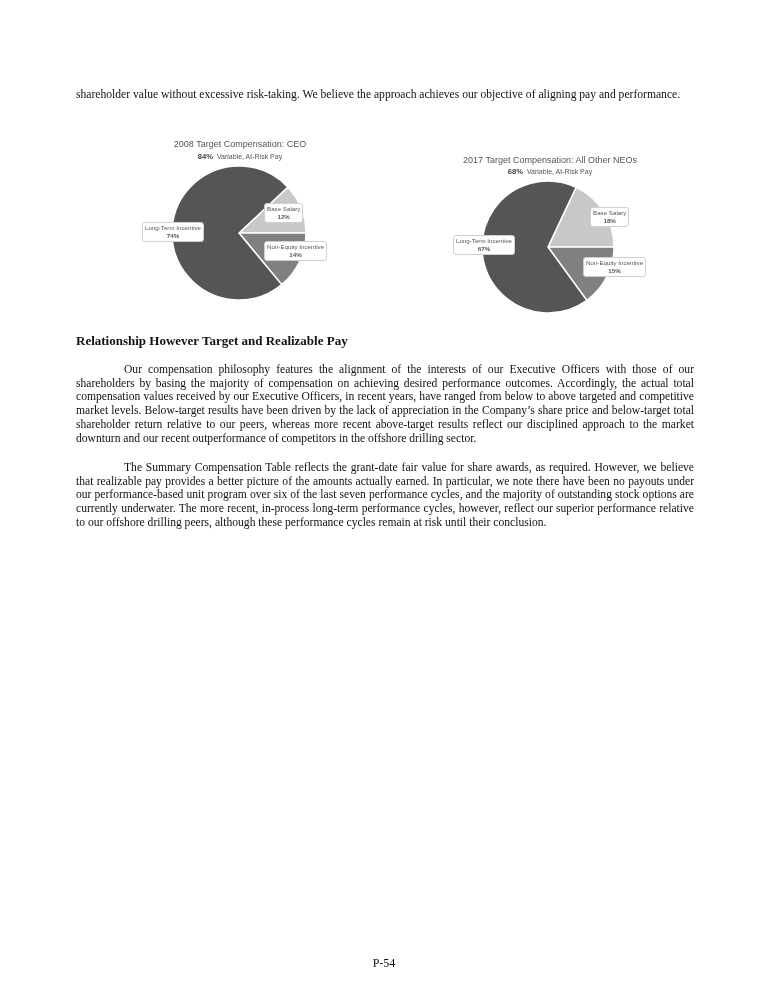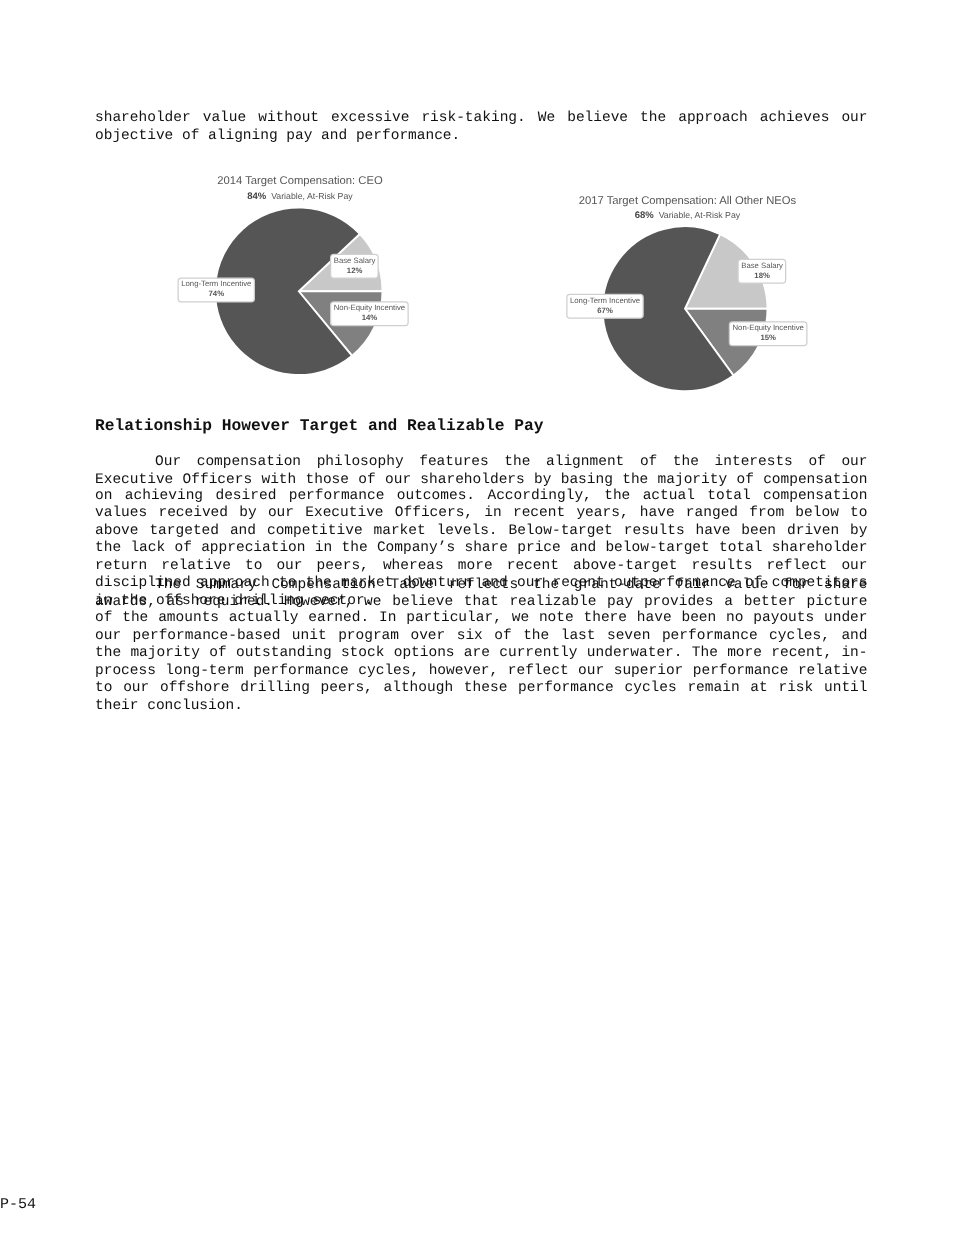--- a/index.html
+++ b/index.html
@@ -1,17 +1,17 @@
 <!DOCTYPE html>
 <html><head>
 <meta charset="utf-8">
 <style>
   html, body { margin: 0; padding: 0; background: #ffffff; }
   body { width: 768px; height: 997px; position: relative; overflow: hidden; }
-  .serif { font-family: Liberation Mono, monospace; color: #111; }
+  .serif { font-family: Liberation Serif, serif; color: #111; }
   .sans { font-family: "Liberation Sans", "DejaVu Sans", sans-serif; }
   .para {
     position: absolute; left: 76px; width: 618px;
     font-size: 11.6px; line-height: 13.9px; text-align: justify;
   }
   .para.indent { text-indent: 48px; }
   .heading {
     position: absolute; left: 76px; top: 333px;
     font-size: 13px; font-weight: bold;
   }
@@ -19,29 +19,29 @@
   .chart-title { position: absolute; width: 260px; text-align: center; font-size: 9px; color: #555; }
   .chart-sub { position: absolute; width: 260px; text-align: center; font-size: 7px; color: #555; }
   .chart-sub b { color: #444; font-size: 7.6px; }
   .pie-svg { position: absolute; left: 0; top: 0; overflow: visible; }
   .lbl {
     position: absolute; background: #fff; border: 1px solid #cfcfcf; border-radius: 3px;
     font-size: 6.2px; color: #555; text-align: center; padding: 1px 2px; line-height: 8px;
     white-space: nowrap;
   }
   .lbl .pct { font-weight: bold; color: #555; display: block; }
-  .footer { position: absolute; top: 956px; left: 0; width: 768px; font-size: 12px; }
+  .footer { position: absolute; top: 956px; left: 0; width: 768px; text-align: center; font-size: 12px; }
 </style>
 </head>
 <body>
 
 <p class="para serif" style="top:76px;">shareholder value without excessive risk-taking. We believe the approach achieves our objective of aligning pay and performance.</p>
 
 <div class="chart-block sans" style="left:110px; top:135px; width:260px; height:175px;">
-  <div class="chart-title" style="left:0; top:4px;">2014 Target Compensation:   CEO</div>
+  <div class="chart-title" style="left:0; top:4px;">2008 Target Compensation:   CEO</div>
   <div class="chart-sub" style="left:0; top:17px;">
     <b>84%</b>&nbsp;
     <span>Variable, At-Risk Pay</span>
   </div>
   <svg class="pie-svg" width="260" height="175">
       <path d="M129,98 L177.84089803723458,52.13534390277786 A67,67 0 0 1 196,98 Z" fill="#c8c8c8" stroke="#ffffff" stroke-width="1.5"></path>
       <path d="M129,98 L196,98 A67,67 0 0 1 171.7074073131622,149.62438726597787 Z" fill="#808080" stroke="#ffffff" stroke-width="1.5"></path>
       <path d="M129,98 L171.7074073131622,149.62438726597787 A67,67 0 1 1 177.84089803723452,52.1353439027778 Z" fill="#555555" stroke="#ffffff" stroke-width="1.5"></path>
     </svg>
   <div class="lbl" style="left:154px; top:68px;">

